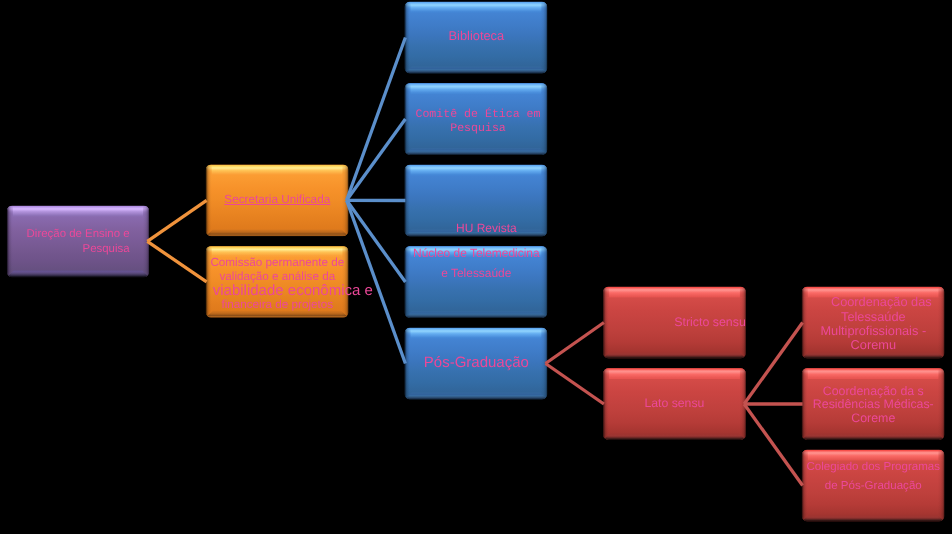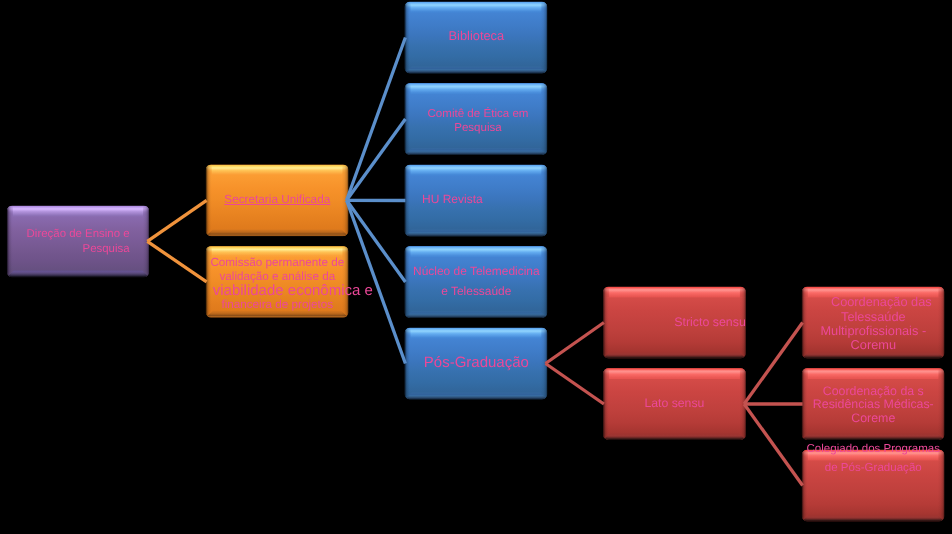--- a/index.html
+++ b/index.html
@@ -907,32 +907,32 @@
           <span style="font-size: 11.7px; line-height: 13.8px;">validação e análise da</span>
           <span style="font-size: 15px; line-height: 13.8px; padding-left: 31px;">viabilidade econômica e</span>
           <span style="font-size: 11.7px; line-height: 13.8px;">financeira de projetos</span>
         </div>
       </div>
       <div class="lbl" style="left: 404.6px; top: 0.3px; width: 142.7px; height: 71.8px;">
         <div>
           <span style="font-size: 12.85px; line-height: 14px;">Biblioteca</span>
         </div>
       </div>
-      <div class="lbl" style="left: 404.6px; top: 86px; width: 146px; height: 71.8px;">
+      <div class="lbl" style="left: 404.6px; top: 86px; width: 146px; height: 71.8px; font-family: Liberation Mono, monospace;">
         <div>
           <span style="font-size: 11.58px; line-height: 13.6px;">Comitê de Ética em</span>
           <span style="font-size: 11.58px; line-height: 13.6px;">Pesquisa</span>
         </div>
       </div>
-      <div class="lbl" style="left: 381px; top: 162.9px; width: 142.7px; height: 71.8px;">
+      <div class="lbl" style="left: 415px; top: 162.9px; width: 142.7px; height: 71.8px; align-items: flex-end;">
         <div>
           <span style="font-size: 12px; line-height: 14px;">HU Revista</span>
         </div>
       </div>
-      <div class="lbl" style="left: 404.6px; top: 246px; width: 142.7px; height: 71.8px;">
+      <div class="lbl" style="left: 404.6px; top: 228px; width: 142.7px; height: 71.8px;">
         <div>
           <span style="font-size: 11.95px; line-height: 19.9px;">Núcleo de Telemedicina</span>
           <span style="font-size: 11.95px; line-height: 19.9px;">e Telessaúde</span>
         </div>
       </div>
       <div class="lbl" style="left: 404.6px; top: 327px; width: 142.7px; height: 71.8px;">
         <div>
           <span style="font-size: 15px; line-height: 14px;">Pós-Graduação</span>
         </div>
       </div>
@@ -954,20 +954,20 @@
           <span style="font-size: 12.78px; line-height: 14.2px;">Coremu</span>
         </div>
       </div>
       <div class="lbl" style="left: 801.8px; top: 369.1px; width: 142.6px; height: 71.8px;">
         <div>
           <span style="font-size: 12.36px; line-height: 13.6px;">Coordenação da s</span>
           <span style="font-size: 12.36px; line-height: 13.6px;">Residências Médicas-</span>
           <span style="font-size: 12.36px; line-height: 13.6px;">Coreme</span>
         </div>
       </div>
-      <div class="lbl" style="left: 801.8px; top: 423px; width: 142.6px; height: 71.8px;">
+      <div class="lbl" style="left: 801.8px; top: 441px; width: 142.6px; height: 71.8px;">
         <div>
           <span style="font-size: 11.56px; line-height: 18.8px;">Colegiado dos Programas</span>
           <span style="font-size: 11.56px; line-height: 18.8px;">de Pós-Graduação</span>
         </div>
       </div>
     </div>
 </div>
 
 </body></html>

